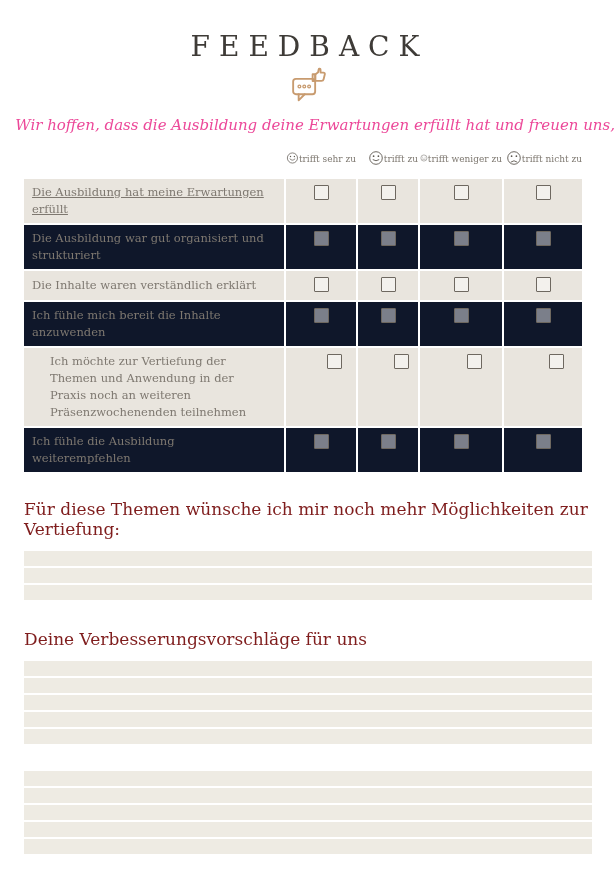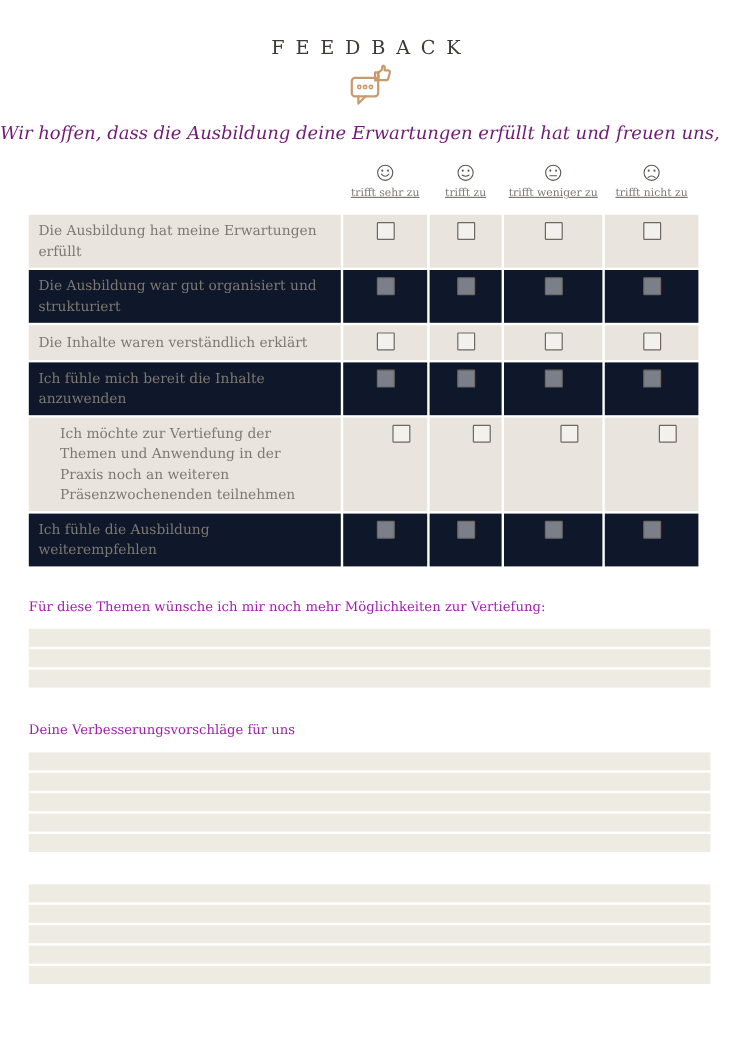--- a/index.html
+++ b/index.html
@@ -5,67 +5,67 @@
   html,body{margin:0;padding:0;}
   body{
     width:615px;height:871px;background:#ffffff;overflow:hidden;
     font-family:"DejaVu Serif","Liberation Serif",serif;
     color:#7e7870;
   }
   .page{width:615px;height:871px;position:relative;padding-top:30px;box-sizing:border-box;}
 
   
   .title{
-    text-align:center;font-size:16px;letter-spacing:9px;color:#3e3b37;
+    text-align:center;font-size:28px;letter-spacing:9px;color:#3e3b37;
     font-weight:400;margin:0 0 4px 4px;
   }
   .icon-wrap{text-align:center;height:38px;margin-top:4px;}
   .intro{
-    text-align:left;font-style:italic;font-size:15px;line-height:22px;
-    color:#701a75;margin-top:9px;
+    text-align:right;font-style:italic;font-size:15px;line-height:22px;
+    color:#ec4899;margin-top:9px;
   }
 
   
   .rgrid{
     display:grid;
     grid-template-columns:260px 70px 60px 82px 78px;
     column-gap:2px;
     margin-left:24px;width:558px;
   }
 
   .scale-header{margin-top:14px;}
-  .scale-col{display:flex;flex-direction:column;align-items:center;justify-content:flex-end;text-decoration:underline;}
+  .scale-col{display:flex;flex-direction:row;align-items:flex-start;justify-content:flex-end;}
   .scale-label{font-size:9px;color:#7e7870;margin-top:4px;white-space:nowrap;}
   .smiley{display:block;}
 
   .table{margin-top:13px;}
   .rrow{margin-bottom:2px;}
   .cell{background:#f4f2ec;}
   .row-dark .cell{background:#e9e5de;}
   .row-light .cell{background:#0f172a;}
   .qcell{
     display:flex;align-items:center;
     font-size:11.5px;line-height:17px;color:#7e7870;
     padding:5px 12px 5px 8px;box-sizing:border-box;
   }
   .ccell{display:flex;justify-content:center;align-items:flex-start;padding-top:6px;box-sizing:border-box;}
-  .r-s{min-height:26px;}
+  .r-s{min-height:26px;text-decoration:underline;}
   .r-m{min-height:29px;}
   .r-l{min-height:58px;padding-left:26px;}
   .checkbox{
     width:13px;height:13px;border:1px solid #6e6860;border-radius:1px;
     background:rgba(255,255,255,0.45);
   }
 
   
   .section{margin-left:24px;width:568px;}
   .sec1{margin-top:27px;}
   .sec2{margin-top:29px;}
   .sec3{margin-top:27px;}
-  .sec-label{font-size:11px;color:#a21caf;margin-bottom:12px;}
+  .sec-label{font-size:17px;color:#7f1d1d;margin-bottom:12px;}
   .answer-line{height:15px;background:#eeebe3;margin-bottom:2px;}
 </style>
 </head>
 <body>
 
 <div class="page">
 
   <h1 class="title">FEEDBACK</h1>
 
   <div class="icon-wrap">

